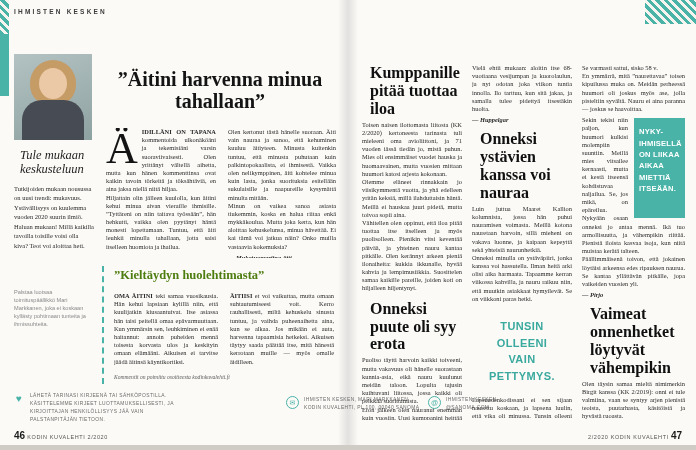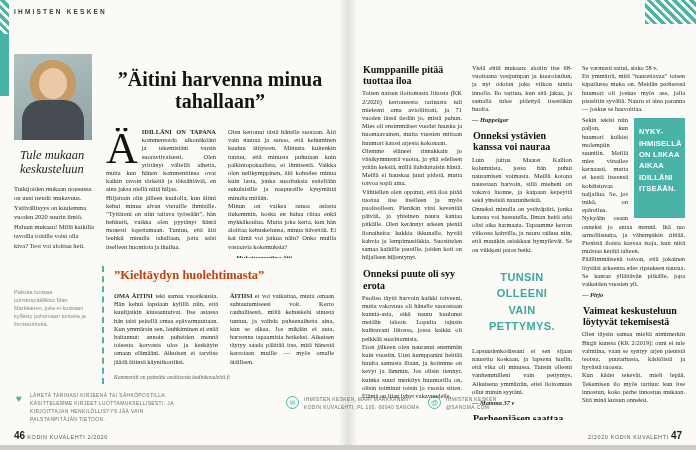--- a/index.html
+++ b/index.html
@@ -32,25 +32,25 @@
 
   .headline{font-size:20px;line-height:1.12;font-weight:bold;text-align:center;color:#141414;}
 
   .col{overflow:hidden;}
   .bt{font-size:6.4px;line-height:1.28;text-align:justify;white-space:pre-line;margin:0 0 3px 0;}
   .lead{font-weight:bold;}
   .dropcap{float:left;font-size:44px;line-height:0.8;padding:3px 4px 0 0;color:#141414;}
   .sig{font-size:6.4px;font-weight:bold;font-style:italic;margin:1px 0 4px 0;}
 
   .dash-v{border-left:2px dashed #49b3a8;width:0;}
-  .qtitle{font-size:12.5px;font-weight:bold;color:#c2410c;}
+  .qtitle{font-size:12.5px;font-weight:bold;color:#4d7c0f;}
   .cm-lead{font-weight:bold;}
   .footnote{font-size:5.6px;font-style:italic;color:#5a5a5a;}
 
-  .rh{font-size:10px;line-height:1.12;font-weight:bold;color:#101010;margin:7px 0 3px 1px;}
+  .rh{font-size:16px;line-height:1.12;font-weight:bold;color:#101010;margin:7px 0 3px 8px;}
   .rh.first{margin-top:0;}
   .pq{font-family:"Liberation Sans",sans-serif;font-weight:bold;font-size:11px;line-height:1.5;
       color:#3aa99e;text-align:center;padding:12px 4px;white-space:pre-line;letter-spacing:0.4px;}
   .tealbox{float:right;width:55px;height:100px;background:#49b3a8;color:#ffffff;
       font-family:"Liberation Sans",sans-serif;font-weight:bold;font-size:7.6px;line-height:1.5;
       padding:8px 5px;margin:2px -4px 4px 6px;white-space:pre-line;letter-spacing:0.2px;box-sizing:border-box;}
 
   .ftr{font-family:"Liberation Sans",sans-serif;font-size:4.9px;line-height:1.65;letter-spacing:0.4px;
        color:#6b6b6b;text-transform:uppercase;}
   .circle-icon{width:13px;height:13px;border:1px solid #49b3a8;border-radius:50%;color:#49b3a8;
@@ -170,24 +170,24 @@
 Olen opetellut suojaamaan omaa intoani ja kerron suunnitelmistani vasta, kun ne ovat jo hyvässä vauhdissa. Niin kukaan ei ehdi latistaa niitä etukäteen.</p>
   </div>
 
   <div class="abs col" style="left:582px;top:64px;width:103px;height:356px;">
     <p class="bt">Se varmasti sattui, sisko 58 v.
 En ymmärrä, mitä ”naurettavaa” toisen kipuilussa muka on. Meidän perheessä huumori oli joskus myös ase, jolla pisteltiin syvältä. Nauru ei aina paranna — joskus se haavoittaa.</p>
     <div class="tealbox">NYKY-
 IHMISELLÄ
 ON LIIKAA
 AIKAA
-IDILLÄNI
+MIETTIÄ
 ITSEÄÄN.</div>
     <p class="bt">Sekin tekisi niin paljon, kun huumori kulkisi molempiin suuntiin. Meillä mies vitsailee kernaasti, mutta ei kestä itseensä kohdistuvaa naljailua. Se, jos mikä, on epäreilua.
 Nykyään osaan onneksi jo antaa mennä. Ikä tuo armollisuutta, ja vähempikin riittää. Pienistä iloista kasvaa isoja, kun niitä muistaa kerätä talteen.
 Päällimmäisenä toivon, että jokainen löytäisi arkeensa edes ripauksen naurua. Se kantaa yllättävän pitkälle, jopa vaikeiden vuosien yli.</p>
     <div class="sig">— Pirjo</div>
-    <div class="rh">Vaimeat keskusteluun löytyvät tekemisestä</div>
+    <div class="rh">Vaimeat onnenhetket löytyvät vähempikin</div>
     <p class="bt">Olen täysin samaa mieltä nimimerkin Birgit kanssa (KK 2/2019): onni ei tule valmiina, vaan se syntyy arjen pienistä teoista, puutarhasta, käsitöistä ja hyvästä ruoasta.
 Kun kädet tekevät, mieli lepää. Tekemisen ilo myös tarttuu: kun itse innostun, koko perhe innostuu mukaan. Sitä minä kutsun onneksi.</p>
   </div>
 
 </div>
 
 </body></html>

